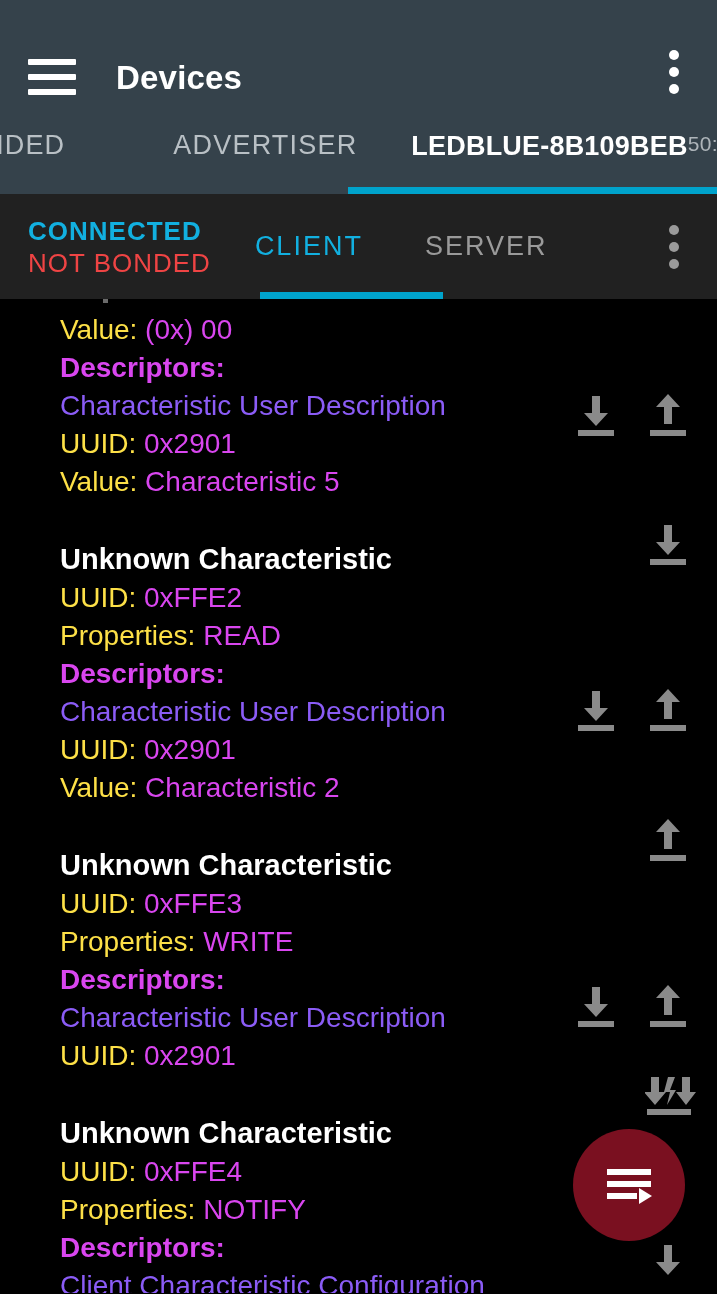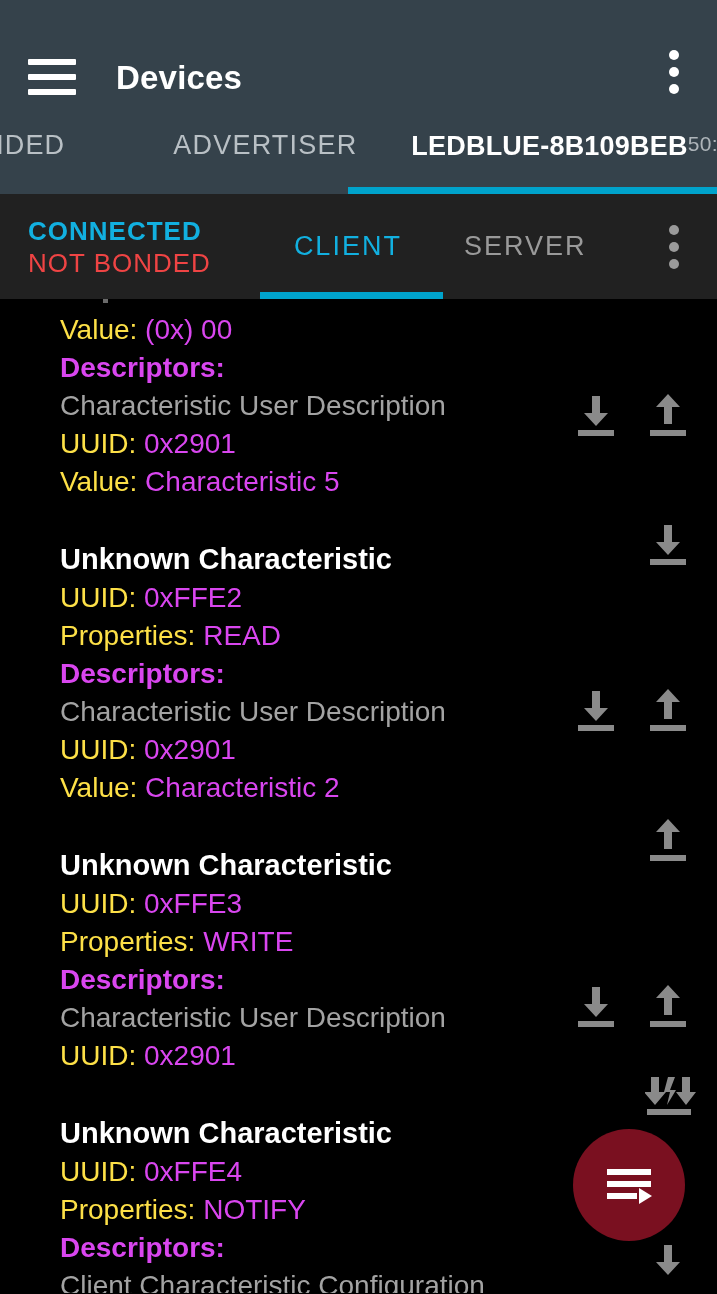--- a/index.html
+++ b/index.html
@@ -183,21 +183,21 @@
     line-height: 32px;
   }
   .cstab {
     font-size: 27px;
     letter-spacing: 2px;
     white-space: nowrap;
     cursor: pointer;
   }
   .cstab.active { color: #12b0e0; }
   .cstab.idle { color: #9a9a9a; }
-  .cstab.client { margin-left: 83px; }
+  .cstab.client { margin-left: 44px; }
   .cstab.server { margin-left: 62px; }
   .conn-spacer { flex: 1 1 auto; }
 
   .cs-indicator {
     position: absolute;
     left: 260px;
     width: 183px;
     bottom: 0;
     height: 7px;
     background: #00a3cc;
@@ -229,21 +229,21 @@
     white-space: nowrap;
   }
   .row .lbl { color: #fde047; }
   .row .val { color: #d946ef; }
   .row.title {
     font-size: 29px;
     font-weight: bold;
     line-height: 40px;
   }
   .row.bold { font-weight: bold; }
-  .row.plain { color: #a3a3a3; }
+  .row.plain { color: #8b5cf6; }
 
   .gap-sm { height: 12px; }
   .gap-lg { height: 38px; }
 
   
   .gutter-icon {
     position: absolute;
     width: 46px;
     height: 46px;
   }

